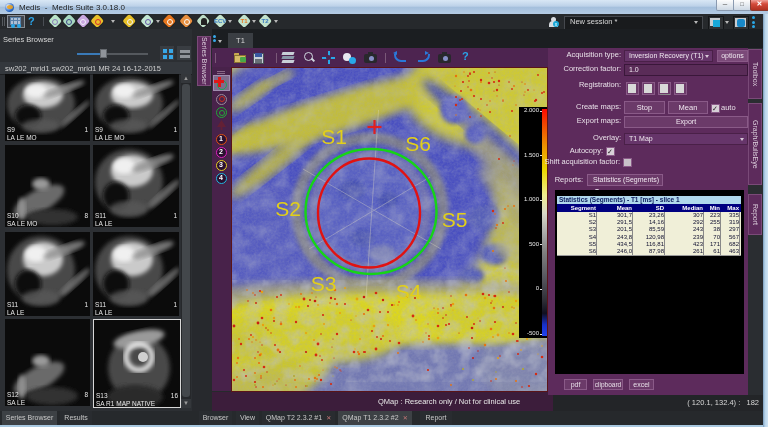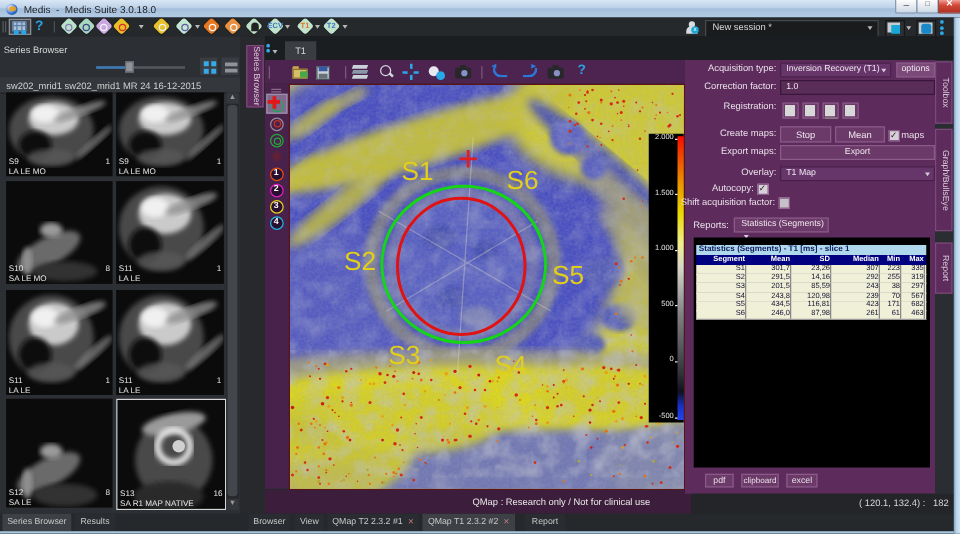--- a/index.html
+++ b/index.html
@@ -782,21 +782,21 @@
 <div style="position:absolute;left:644px;top:84px;width:8px;height:9px;background:#d8d8d8"></div>
 <div style="position:absolute;left:658px;top:82px;width:13px;height:13px;background:#6b3a69;border:1px solid #8a5a88;box-sizing:border-box"></div>
 <div style="position:absolute;left:660px;top:84px;width:8px;height:9px;background:#d8d8d8"></div>
 <div style="position:absolute;left:674px;top:82px;width:13px;height:13px;background:#6b3a69;border:1px solid #8a5a88;box-sizing:border-box"></div>
 <div style="position:absolute;left:676px;top:84px;width:8px;height:9px;background:#d8d8d8"></div>
 <div style="position:absolute;left:660px;top:84px;width:10px;height:10px;border-bottom:1px solid #888"></div>
 <div style="position:absolute;right:147px;top:102px;font-size:7.5px;color:#e8e0e8;white-space:nowrap">Create maps:</div>
 <div style="position:absolute;left:624px;top:101px;width:41px;height:12.5px;background:#6b3a69;border:1px solid #8a5a88;box-sizing:border-box;color:#f0e8f0;font-size:7.5px;line-height:11px;text-align:center">Stop</div>
 <div style="position:absolute;left:668px;top:101px;width:40px;height:12.5px;background:#6b3a69;border:1px solid #8a5a88;box-sizing:border-box;color:#f0e8f0;font-size:7.5px;line-height:11px;text-align:center">Mean</div>
 <div style="position:absolute;left:711px;top:104px;width:7px;height:7px;background:#d8d0d8;border:1px solid #8a5a88;color:#222;font-size:7px;line-height:7px">✓</div>
-<div style="position:absolute;left:721px;top:103px;color:#e8e0e8;font-size:7.5px">maps</div>
+<div style="position:absolute;left:721px;top:103px;color:#e8e0e8;font-size:7.5px">auto</div>
 <div style="position:absolute;right:147px;top:116px;font-size:7.5px;color:#e8e0e8;white-space:nowrap">Export maps:</div>
 <div style="position:absolute;left:624px;top:116px;width:124px;height:11.5px;background:#6b3a69;border:1px solid #8a5a88;box-sizing:border-box;color:#f0e8f0;font-size:7px;line-height:10px;text-align:center">Export</div>
 <div style="position:absolute;right:147px;top:133px;font-size:7.5px;color:#e8e0e8;white-space:nowrap">Overlay:</div>
 <div style="position:absolute;left:624px;top:133px;width:124px;height:11.5px;background:#66356a;border:1px solid #4a2048;box-sizing:border-box;color:#f0e8f0;font-size:7px;line-height:10px;padding-left:4px">T1 Map<span style="position:absolute;right:3px;top:4px;width:0;height:0;border-left:2.5px solid transparent;border-right:2.5px solid transparent;border-top:3px solid #d8c8d8"></span></div>
 <div style="position:absolute;right:165px;top:146px;font-size:7.5px;color:#e8e0e8;white-space:nowrap">Autocopy:</div>
 <div style="position:absolute;left:606px;top:147px;width:7px;height:7px;background:#d8d0d8;border:1px solid #8a5a88;color:#222;font-size:7px;line-height:7px">✓</div>
 <div style="position:absolute;right:148px;top:157px;font-size:7.5px;color:#e8e0e8;white-space:nowrap">Shift acquisition factor:</div>
 <div style="position:absolute;left:623px;top:158px;width:7px;height:7px;background:#c8c0c8;border:1px solid #8a5a88"></div>
 <div style="position:absolute;right:185px;top:175px;font-size:7.5px;color:#e8e0e8;white-space:nowrap">Reports:</div>
 <div style="position:absolute;left:587px;top:174px;width:76px;height:12px;background:#6b3a69;border:1px solid #8a5a88;box-sizing:border-box;color:#f0e8f0;font-size:7px;line-height:10.5px;padding-left:5px">Statistics (Segments) <span style="display:inline-block;width:0;height:0;border-left:2.5px solid transparent;border-right:2.5px solid transparent;border-top:3px solid #d8c8d8;margin-left:2px;vertical-align:middle"></span></div>

